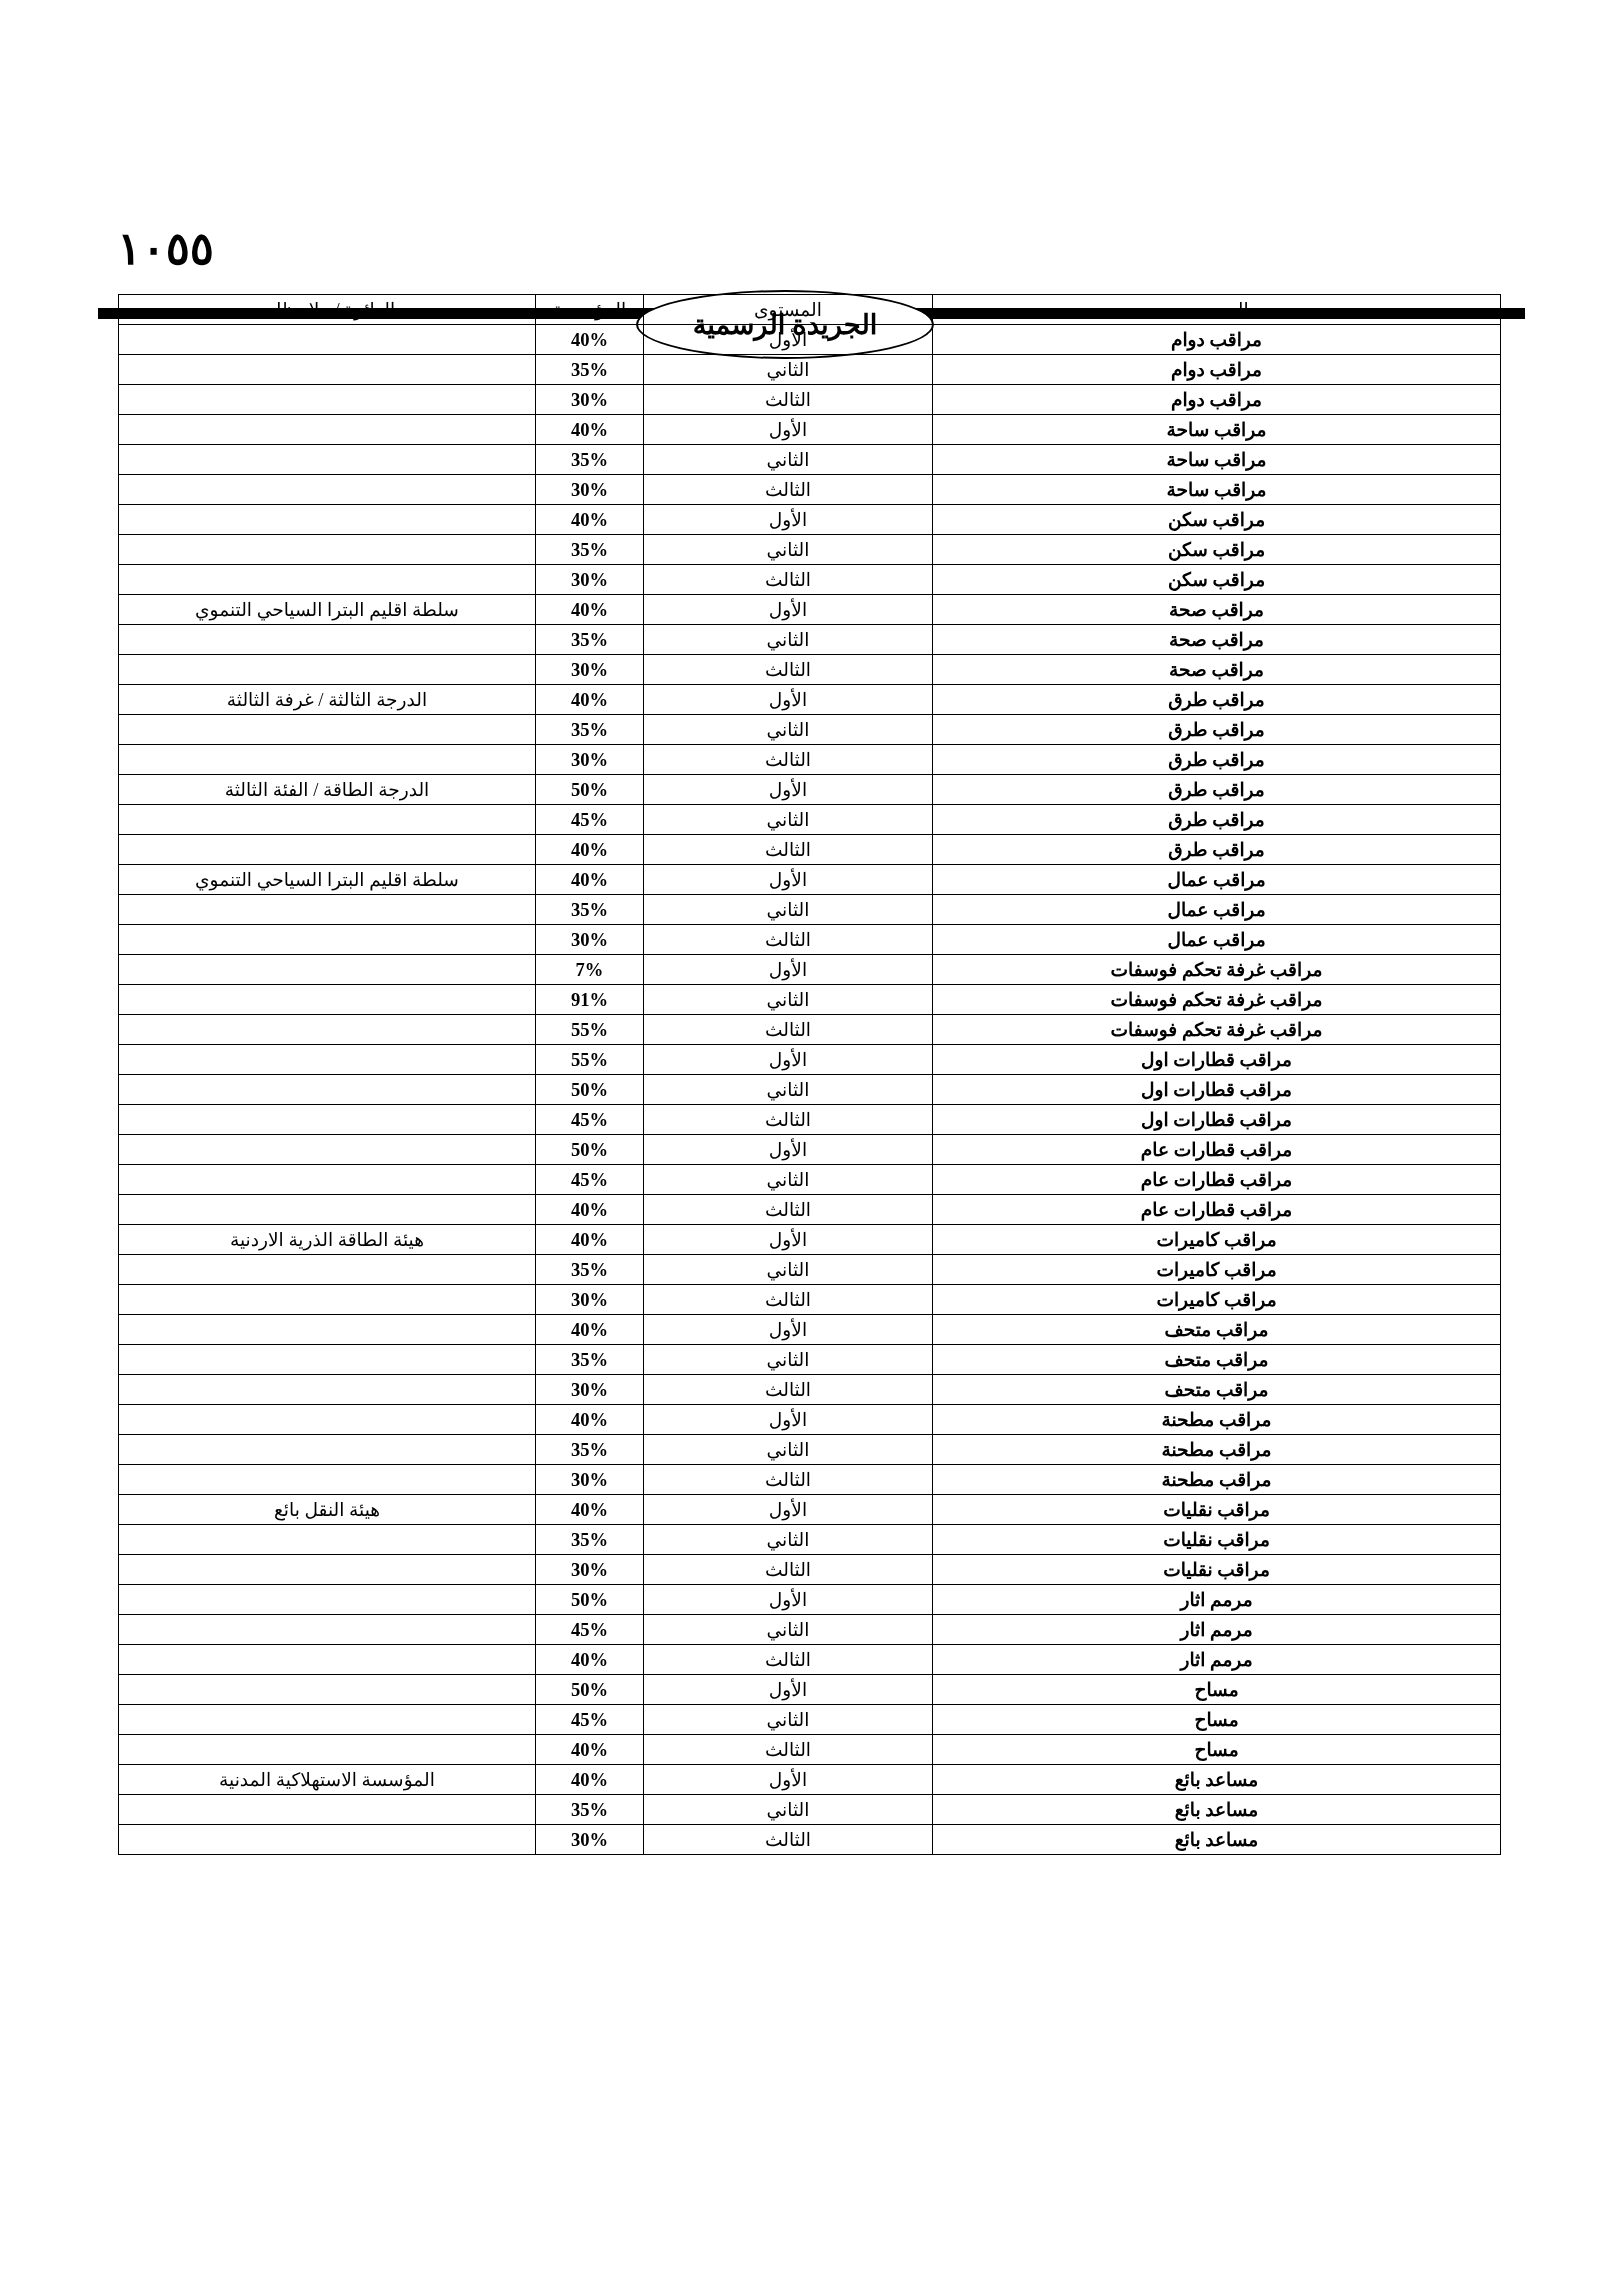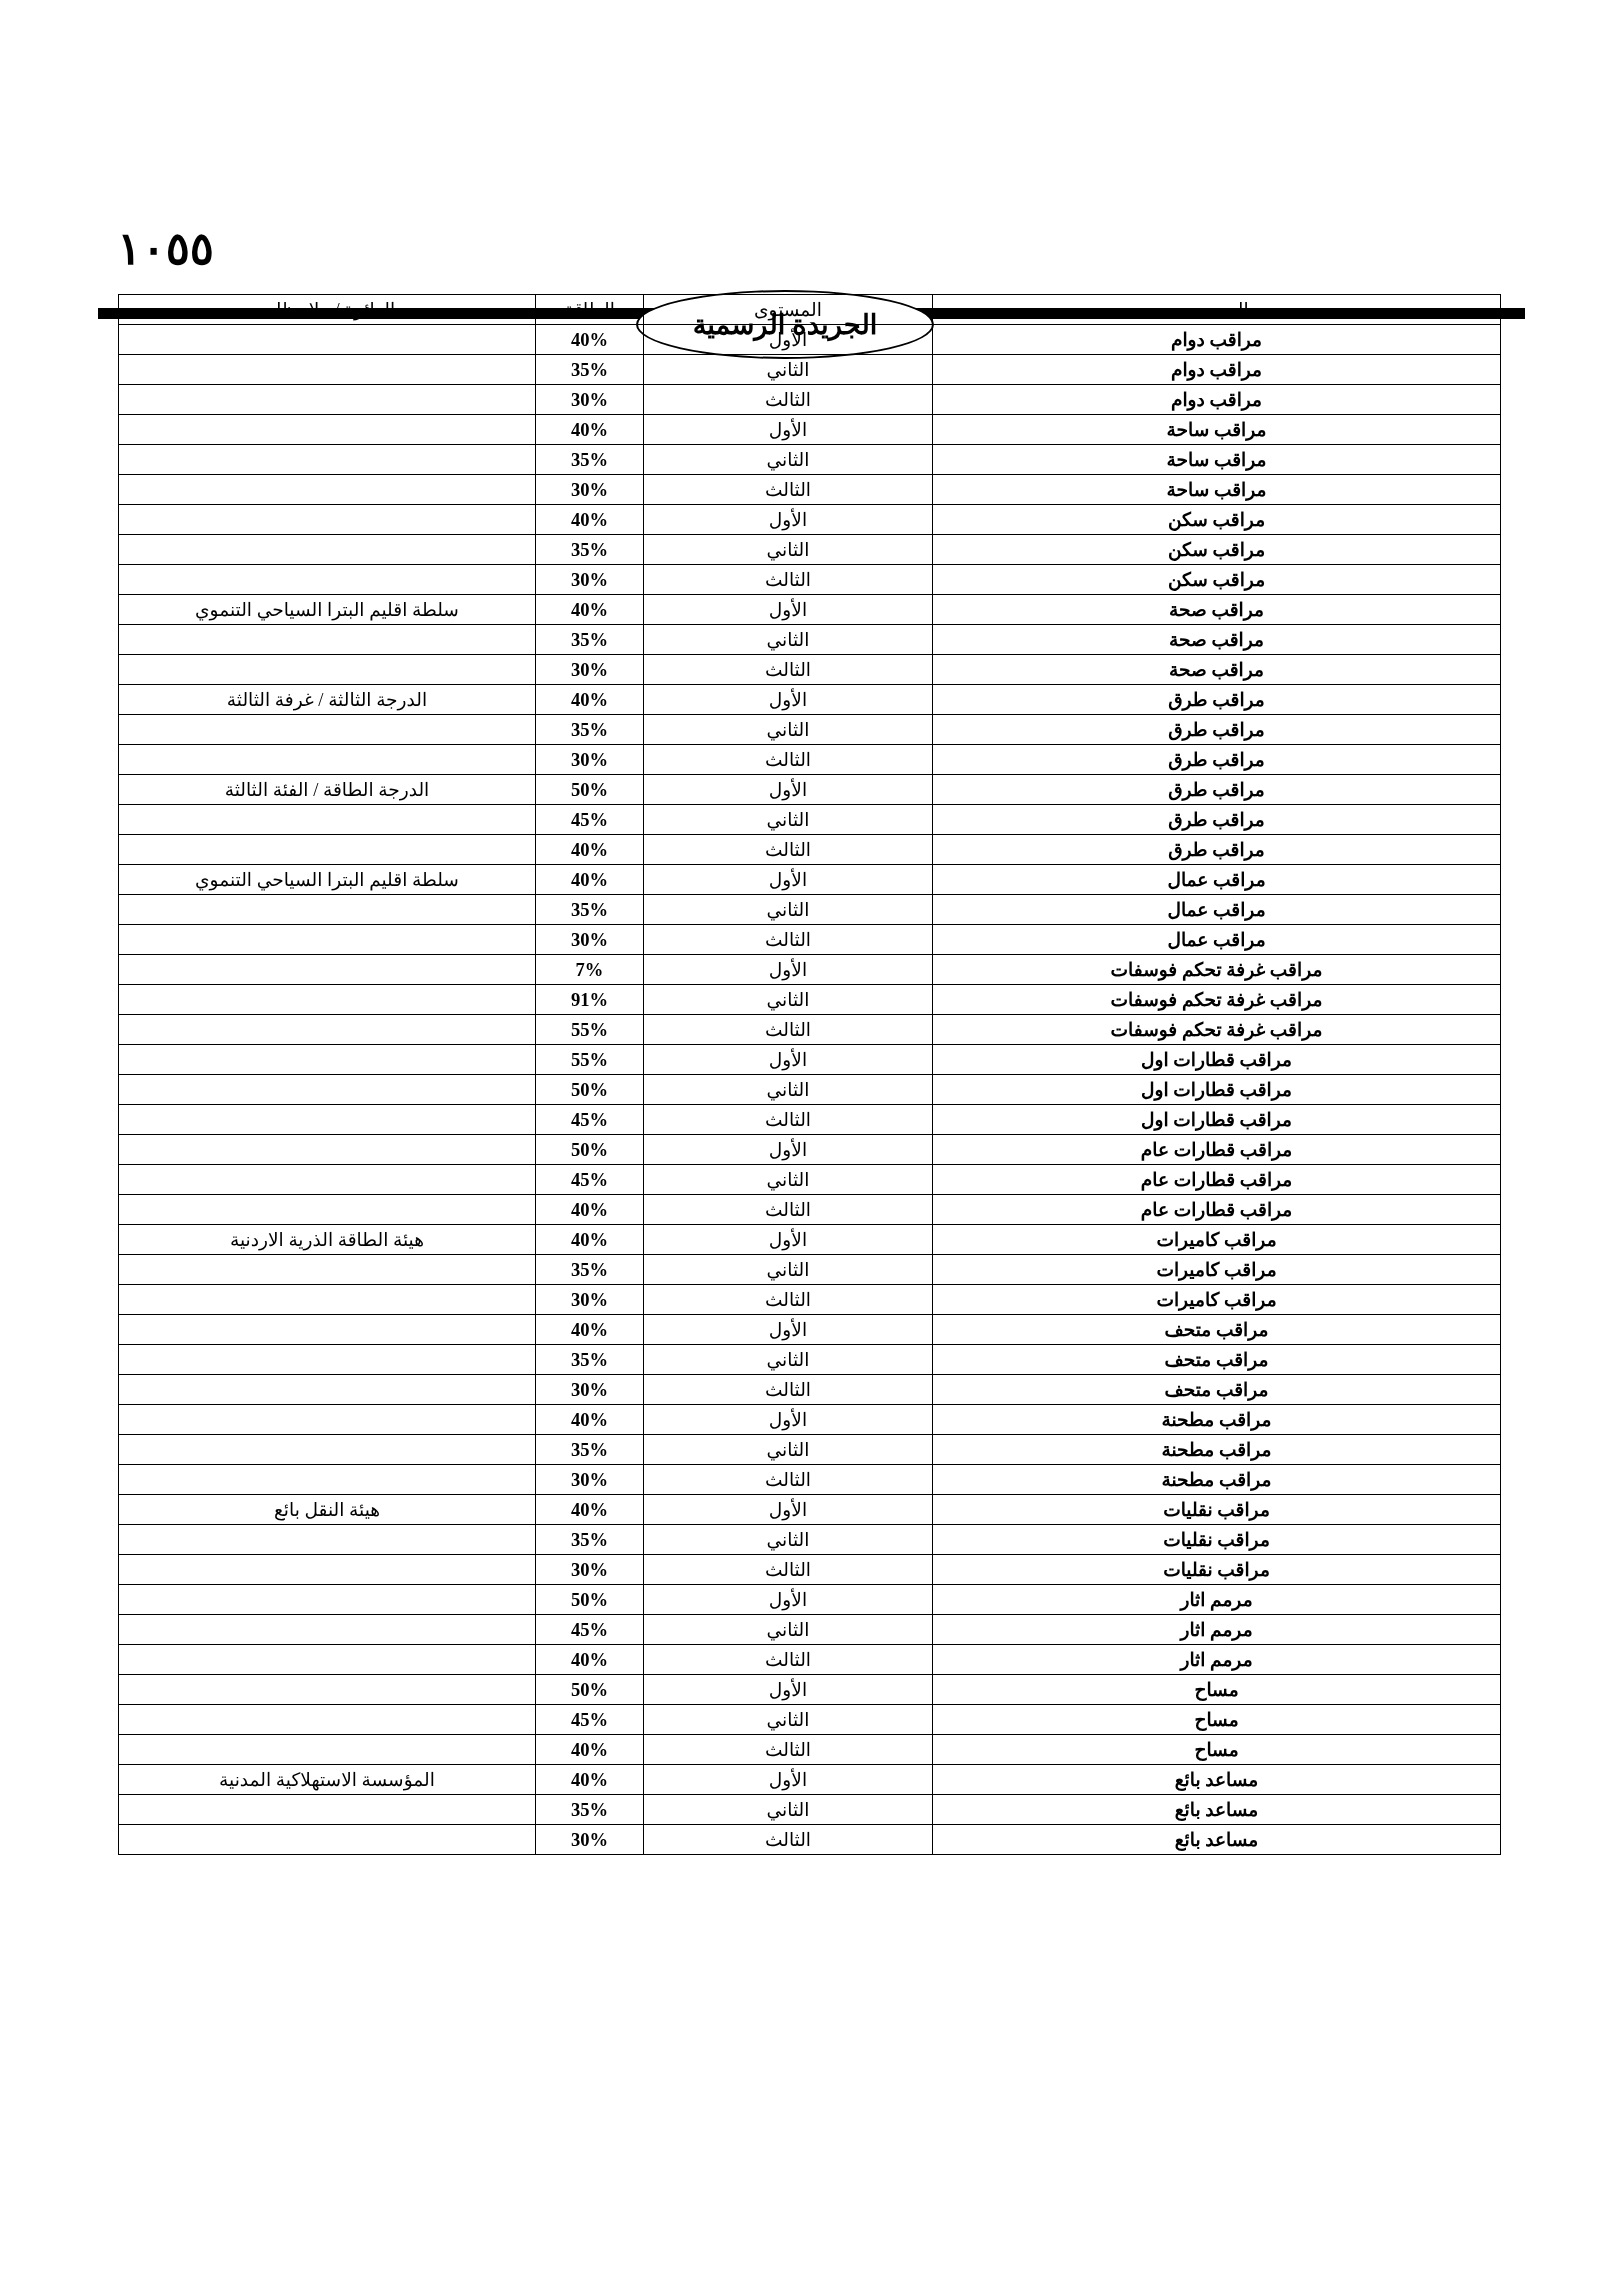--- a/index.html
+++ b/index.html
@@ -124,21 +124,21 @@
       <colgroup>
         <col class="c-title">
         <col class="c-level">
         <col class="c-bonus">
         <col class="c-dept">
       </colgroup>
       <thead>
         <tr>
           <td>المسمى</td>
           <td>المستوى</td>
-          <td>الطاقة</td>
+          <td>المؤسسة</td>
           <td>الدائرة / ملاحظات</td>
         </tr>
       </thead>
       <tbody id="table-body">
           <tr>
             <td class="title-cell">مراقب دوام</td>
             <td class="level-cell">الأول</td>
             <td class="bonus-cell">40%</td>
             <td class="dept-cell"></td>
           </tr>

